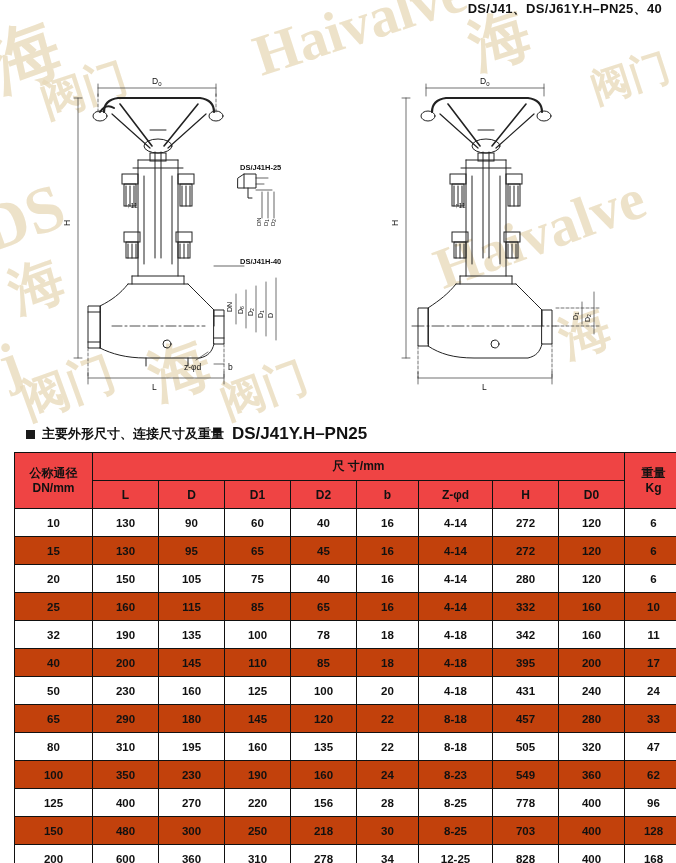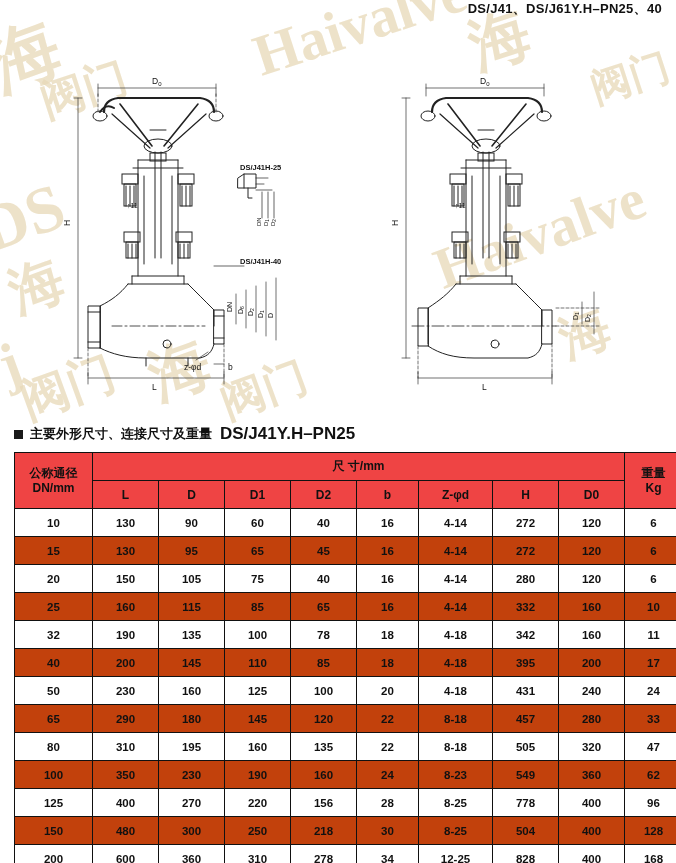--- a/index.html
+++ b/index.html
@@ -51,21 +51,21 @@
     position: absolute;
     left: 0; top: 26px;
     width: 676px; height: 385px;
     z-index: 2;
   }
   .drawing svg { display:block; }
 
   
   .section-head {
     position: absolute;
-    left: 14px;
+    left: 26px;
     top: 424px;
     display: flex;
     align-items: center;
     gap: 7px;
     z-index: 3;
   }
   .sq {
     width: 9px; height: 9px;
     background: #1a1a1a;
     display: inline-block;
@@ -488,21 +488,21 @@
           <td>96</td>
         </tr>
         <tr class="alt">
           <td>150</td>
           <td>480</td>
           <td>300</td>
           <td>250</td>
           <td>218</td>
           <td>30</td>
           <td>8-25</td>
-          <td>504</td>
+          <td>703</td>
           <td>400</td>
           <td>128</td>
         </tr>
         <tr>
           <td>200</td>
           <td>600</td>
           <td>360</td>
           <td>310</td>
           <td>278</td>
           <td>34</td>

